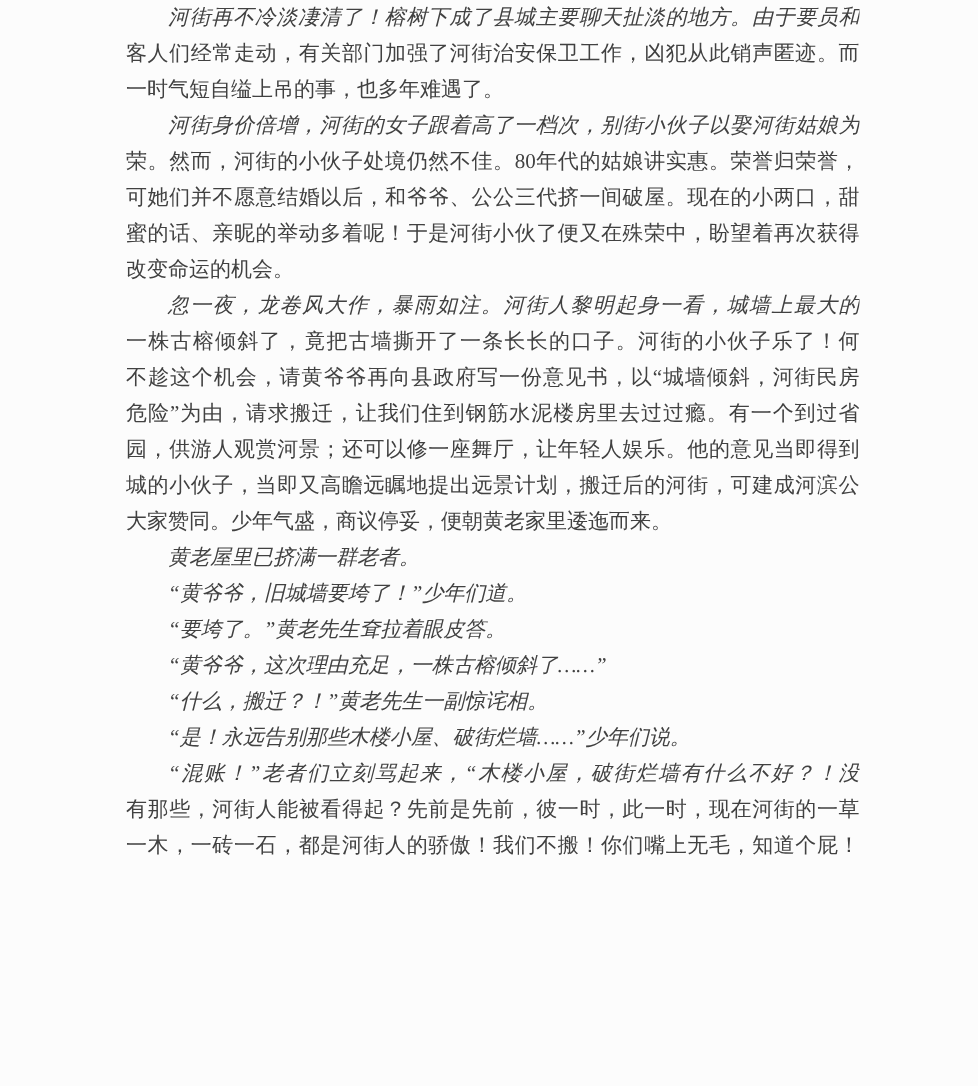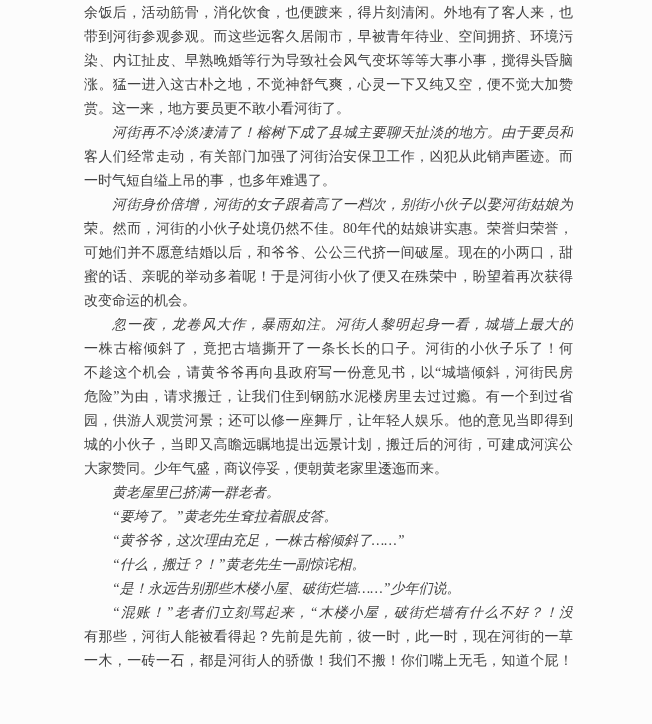--- a/index.html
+++ b/index.html
@@ -31,27 +31,20 @@
     overflow: hidden;
   }
   .ln.last { text-align-last: left; }
   .ln.first { text-indent: 2em; font-style: italic; }
 </style>
 </head>
 <body>
 
 <div class="page">
 
-  <div class="para">
-    <div class="ln">余饭后，活动筋骨，消化饮食，也便踱来，得片刻清闲。外地有了客人来，也</div>
-    <div class="ln">带到河街参观参观。而这些远客久居闹市，早被青年待业、空间拥挤、环境污</div>
-    <div class="ln">染、内讧扯皮、早熟晚婚等行为导致社会风气变坏等等大事小事，搅得头昏脑</div>
-    <div class="ln">涨。猛一进入这古朴之地，不觉神舒气爽，心灵一下又纯又空，便不觉大加赞</div>
-    <div class="ln last">赏。这一来，地方要员更不敢小看河街了。</div>
-  </div>
 
   <div class="para">
     <div class="ln first">河街再不冷淡凄清了！榕树下成了县城主要聊天扯淡的地方。由于要员和</div>
     <div class="ln">客人们经常走动，有关部门加强了河街治安保卫工作，凶犯从此销声匿迹。而</div>
     <div class="ln last">一时气短自缢上吊的事，也多年难遇了。</div>
   </div>
 
   <div class="para">
     <div class="ln first">河街身价倍增，河街的女子跟着高了一档次，别街小伙子以娶河街姑娘为</div>
     <div class="ln">荣。然而，河街的小伙子处境仍然不佳。80年代的姑娘讲实惠。荣誉归荣誉，</div>
@@ -67,20 +60,23 @@
     <div class="ln">危险”为由，请求搬迁，让我们住到钢筋水泥楼房里去过过瘾。有一个到过省</div>
     <div class="ln">园，供游人观赏河景；还可以修一座舞厅，让年轻人娱乐。他的意见当即得到</div>
     <div class="ln">城的小伙子，当即又高瞻远瞩地提出远景计划，搬迁后的河街，可建成河滨公</div>
     <div class="ln last">大家赞同。少年气盛，商议停妥，便朝黄老家里逶迤而来。</div>
   </div>
 
   <div class="para">
     <div class="ln first last">黄老屋里已挤满一群老者。</div>
   </div>
 
+  <div class="para">
+    <div class="ln first last">“黄爷爷，旧城墙要垮了！”少年们道。</div>
+  </div>
 
   <div class="para">
     <div class="ln first last">“要垮了。”黄老先生耷拉着眼皮答。</div>
   </div>
 
   <div class="para">
     <div class="ln first last">“黄爷爷，这次理由充足，一株古榕倾斜了……”</div>
   </div>
 
   <div class="para">

